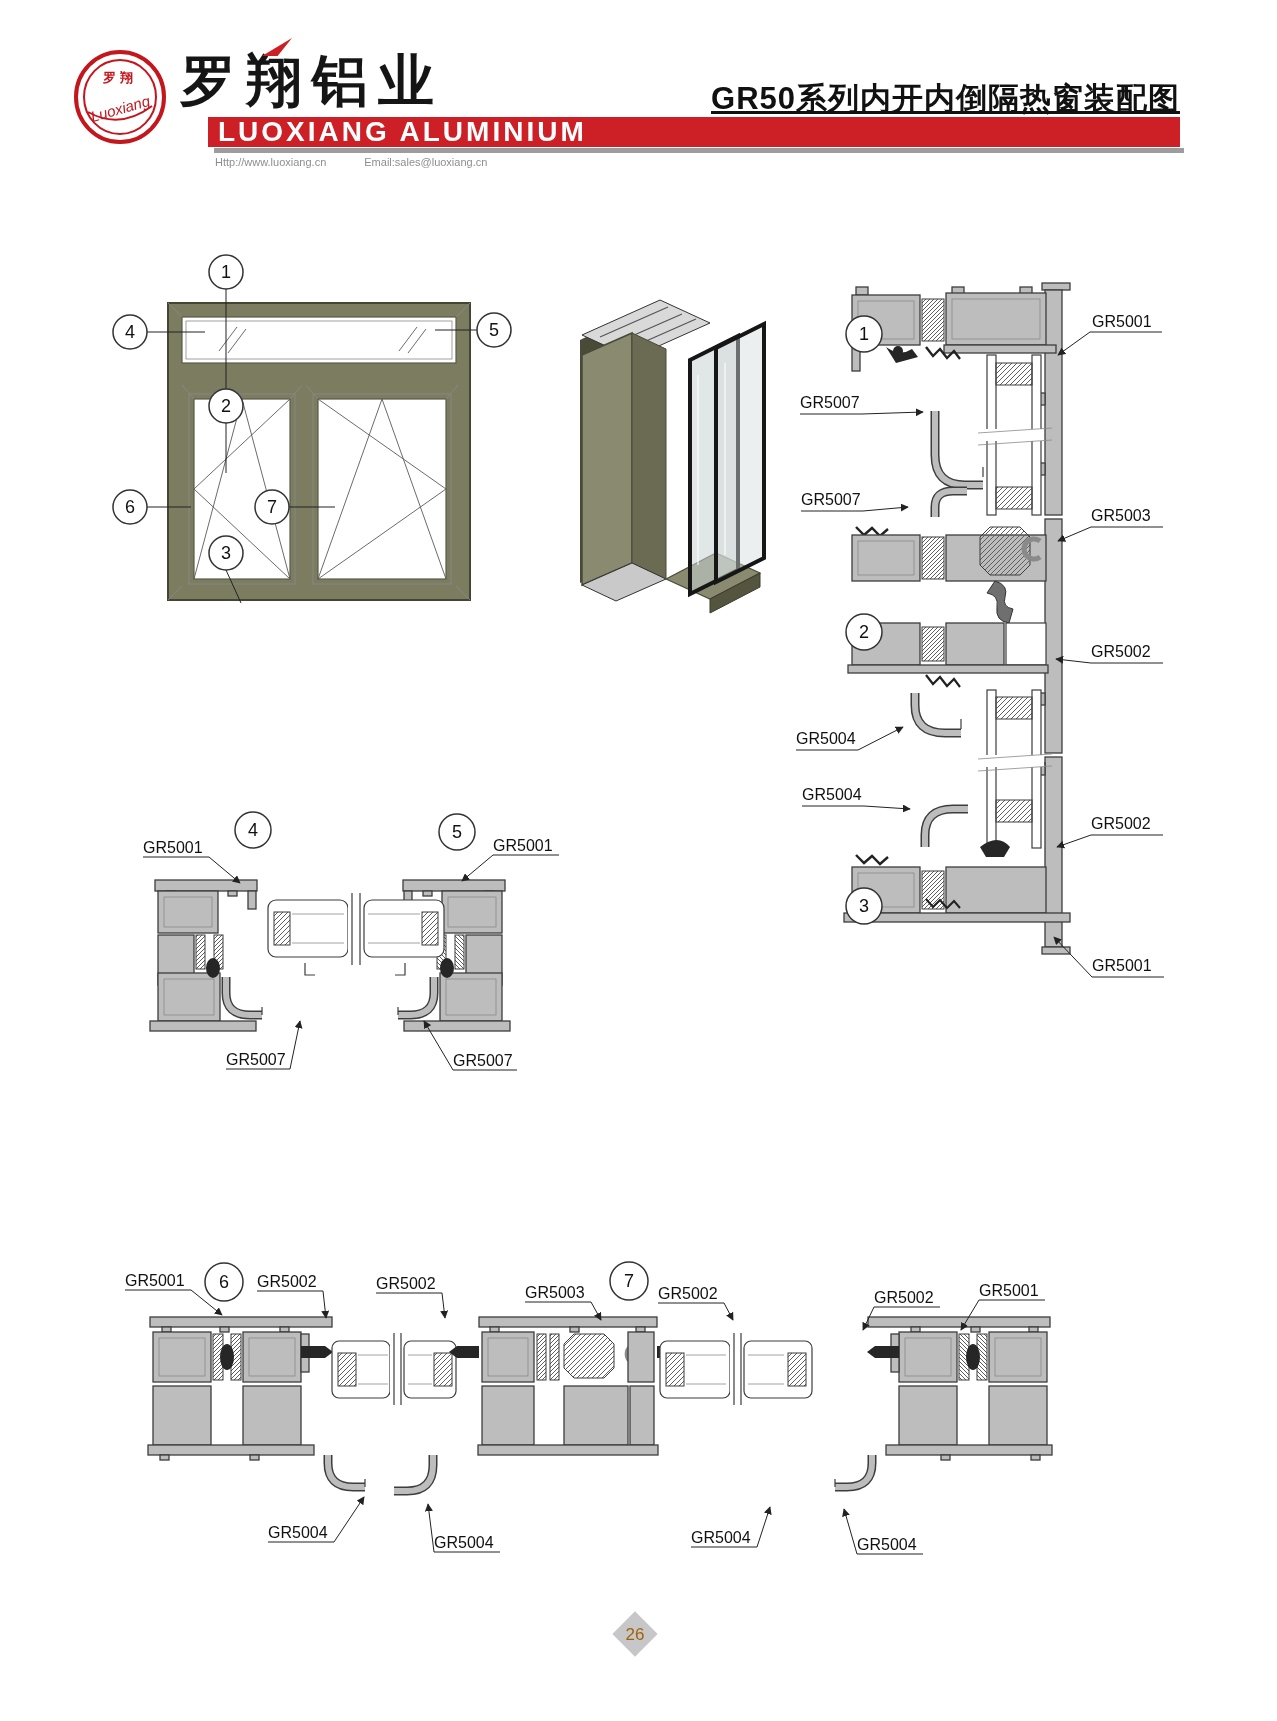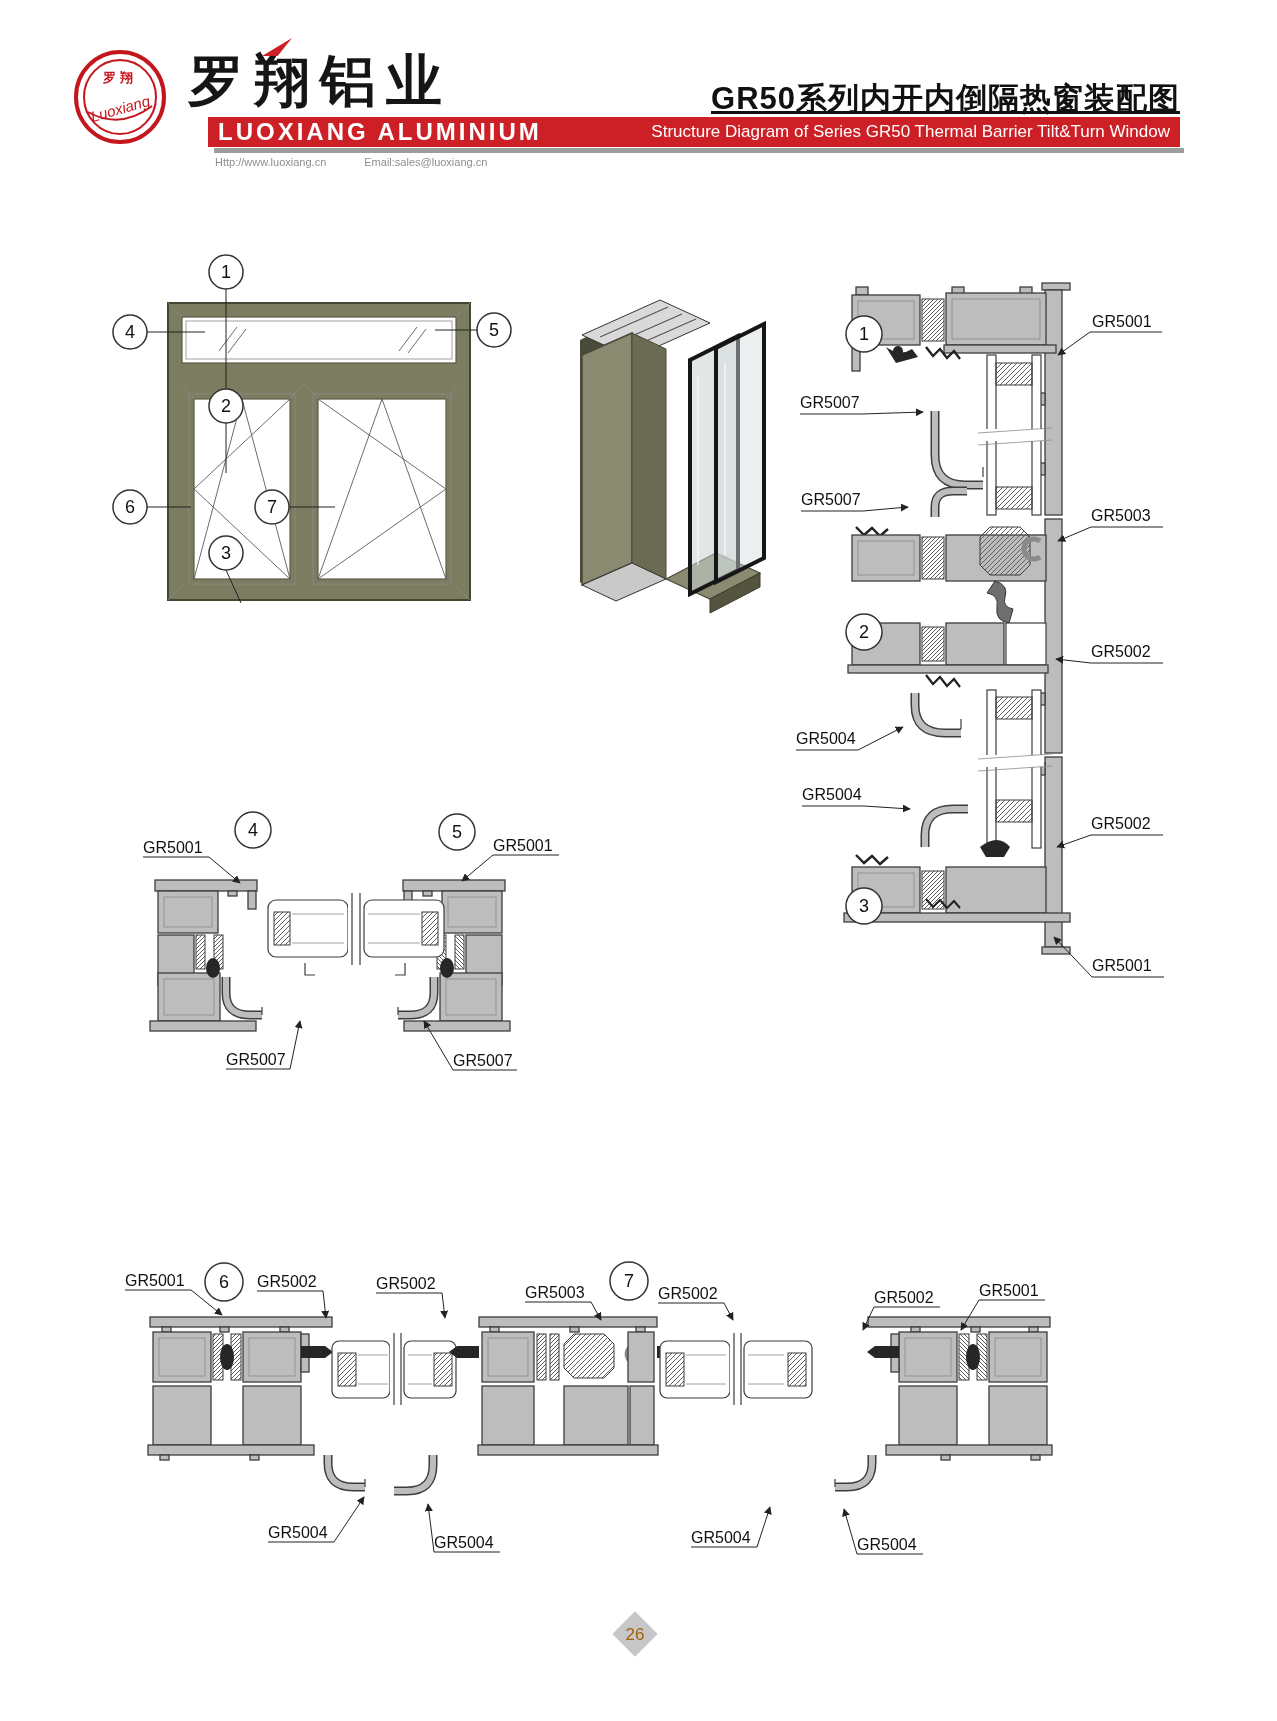--- a/index.html
+++ b/index.html
@@ -1,23 +1,23 @@
 <!DOCTYPE html>
 <html><head>
 <meta charset="utf-8">
 <style>
   html,body{margin:0;padding:0;background:#ffffff;}
   body{width:1277px;height:1721px;position:relative;font-family:"Liberation Sans",sans-serif;color:#111;}
   .abs{position:absolute;}
   
   #logo{left:72px;top:48px;}
-  #company-cn{left:188px;top:44px;font-size:56px;font-weight:bold;letter-spacing:10px;color:#151515;font-family:Liberation Sans, sans-serif;}
+  #company-cn{left:180px;top:44px;font-size:56px;font-weight:bold;letter-spacing:10px;color:#151515;font-family:Liberation Sans, sans-serif;}
   #red-kite{left:262px;top:38px;width:30px;height:18px;background:#cc2026;clip-path:polygon(0 100%,100% 0,52% 100%);}
   #banner{left:208px;top:117px;width:972px;height:30px;background:#cc2026;display:flex;align-items:center;justify-content:space-between;}
-  #banner .en-left{color:#fff;font-weight:bold;font-size:24px;letter-spacing:3px;padding-left:10px;}
+  #banner .en-left{color:#fff;font-weight:bold;font-size:28px;letter-spacing:3px;padding-left:10px;}
   #banner .en-right{color:#fff;font-size:17px;padding-right:10px;}
   #banner-shadow{left:214px;top:148px;width:970px;height:5px;background:#9d9d9d;}
   #title-cn{left:640px;top:78px;width:540px;text-align:right;font-size:31px;font-weight:bold;letter-spacing:1px;color:#111;text-decoration:underline;}
   #contact{left:215px;top:156px;font-size:11px;color:#8e8e8e;}
   #contact span{margin-right:38px;}
   
   svg text{font-family:"Liberation Sans",sans-serif;}
   .al{fill:#bdbdbd;stroke:#3d3d3d;stroke-width:1.3;}
   .alw{fill:#ffffff;stroke:#3d3d3d;stroke-width:1.2;}
   .gl{fill:#ffffff;stroke:#3d3d3d;stroke-width:1.2;}
@@ -62,21 +62,20 @@
   <text x="48" y="66" text-anchor="middle" font-size="15" font-style="italic" fill="#c4161d" transform="rotate(-16 48 60)">Luoxiang</text>
   <path d="M16,64 Q48,82 80,58" stroke="#c4161d" stroke-width="2" fill="none"></path>
 </svg>
 
 <div id="company-cn" class="abs">罗翔铝业</div>
 <div id="red-kite" class="abs"></div>
 <div id="title-cn" class="abs">GR50系列内开内倒隔热窗装配图</div>
 
 <div id="banner" class="abs">
   <span class="en-left">LUOXIANG ALUMINIUM</span>
-  <span class="en-right">Structure Diagram of Series GR50 Thermal Barrier Tilt&amp;Turn Window</span>
 </div>
 <div id="banner-shadow" class="abs"></div>
 
 <div id="contact" class="abs">
   <span>Http://www.luoxiang.cn</span><span>Email:sales@luoxiang.cn</span>
 </div>
 
 <svg class="abs" style="left:95px;top:235px" width="430" height="420" viewBox="0 0 430 420">
   <g>
     <rect x="73" y="68" width="302" height="297" class="olv"></rect>

